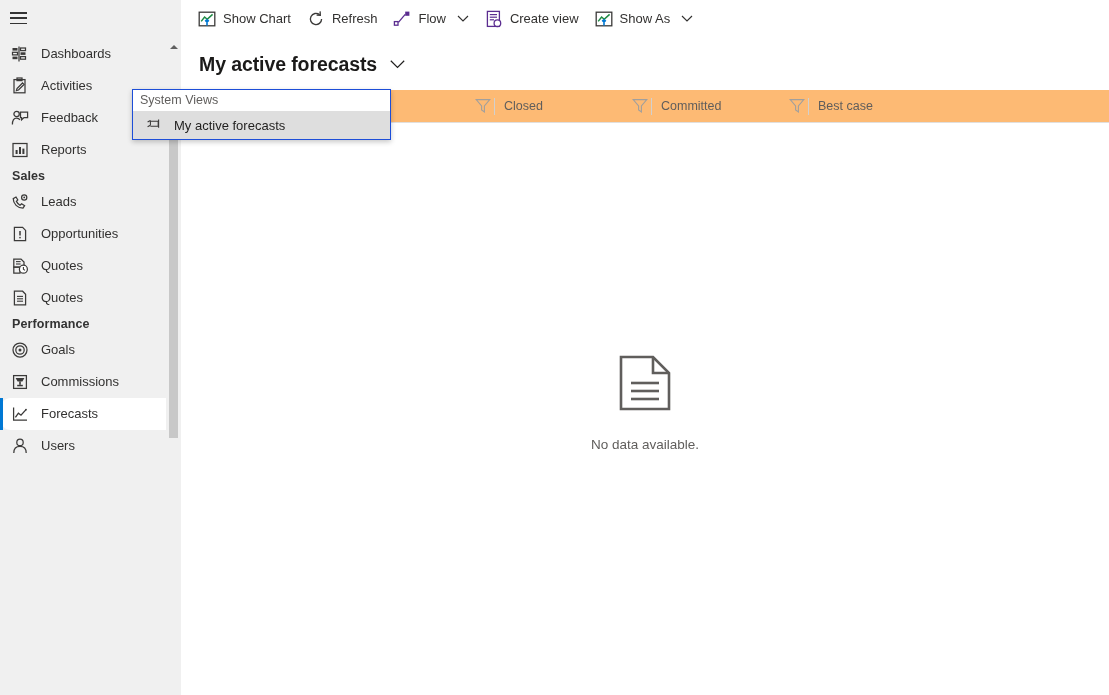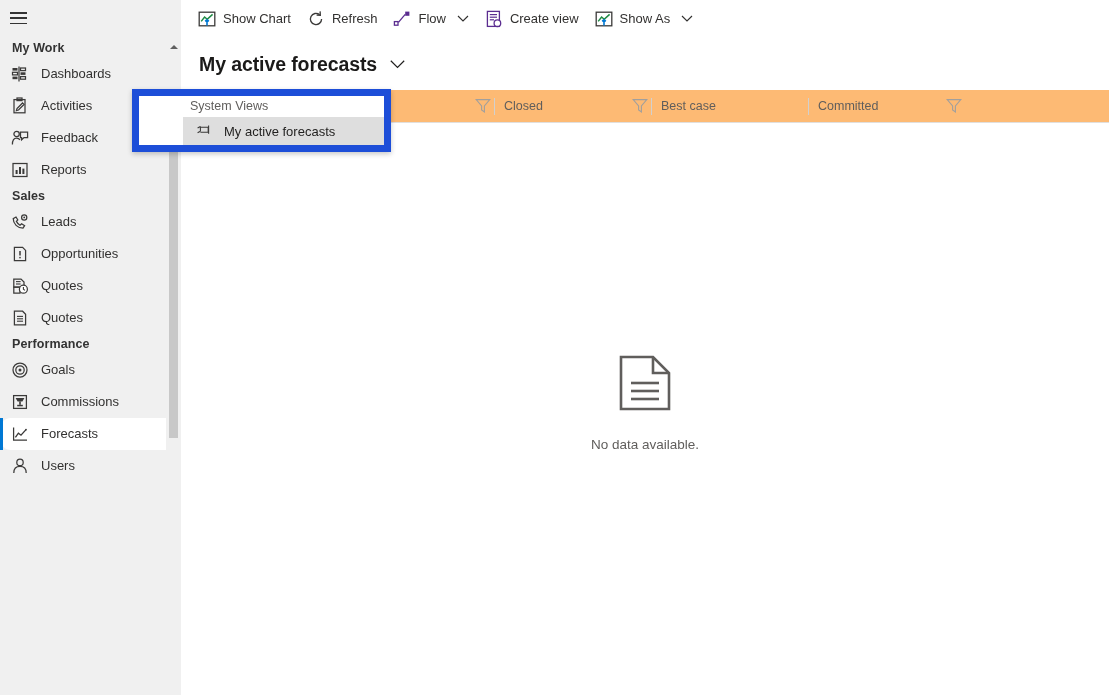--- a/index.html
+++ b/index.html
@@ -217,24 +217,23 @@
     font-size: 13.5px;
     color: #605e5c;
   }
 
   
   #view-flyout {
     position: absolute;
     left: 132px; top: 89px;
     width: 259px;
     background: #ffffff;
-    border: 7px solid #1d4ed8;
+    border: 1px solid #1d4ed8;
     box-shadow: 0 2px 5px rgba(0,0,0,0.22);
     z-index: 40;
-    padding-left: 44px;
   }
   #view-flyout .fly-header {
     height: 21px;
     line-height: 21px;
     padding-left: 7px;
     font-size: 12.5px;
     color: #605e5c;
     background: #ffffff;
   }
   #view-flyout .fly-item {
@@ -266,21 +265,20 @@
       <div class="hamburger">
         <span></span>
           <span></span>
           <span></span>
       </div>
     </div>
 
     <div id="nav-scroll">
       <div id="nav-groups">
           <div class="nav-group">
-            <div class="nav-group-title">My Work</div>
             <div class="nav-item">
               <span class="nav-icon">
                 <svg width="18" height="18" viewBox="0 0 18 18">
                   <line x1="8" y1="1.5" x2="8" y2="16.5" stroke="#3b3a39" stroke-width="1.25"></line>
                   <rect x="1.5" y="3" width="5" height="2.6" fill="#3b3a39"></rect>
                   <rect x="9.5" y="3" width="5" height="2.6" fill="none" stroke="#3b3a39" stroke-width="1.25"></rect>
                   <rect x="1.5" y="7.3" width="5" height="2.6" fill="none" stroke="#3b3a39" stroke-width="1.25"></rect>
                   <rect x="9.5" y="7.3" width="5" height="2.6" fill="#3b3a39"></rect>
                   <rect x="1.5" y="11.6" width="5" height="2.6" fill="#3b3a39"></rect>
                   <rect x="9.5" y="11.6" width="5" height="2.6" fill="none" stroke="#3b3a39" stroke-width="1.25"></rect>
@@ -516,30 +514,30 @@
         <span class="col-sep"></span>
         <span class="col-label">Closed</span>
         <span class="col-filter">
           <svg width="16" height="16" viewBox="0 0 16 16">
             <path d="M1.2 1.6 H14.8 L9.4 8 V14 L6.6 12 V8 Z" fill="none" stroke="#a19f9d" stroke-width="1.1"></path>
           </svg>
         </span>
       </div>
       <div class="col" style="width:157px">
         <span class="col-sep"></span>
-        <span class="col-label">Best case</span>
-      </div>
-      <div class="col" style="width:157px">
-        <span class="col-sep"></span>
         <span class="col-label">Committed</span>
         <span class="col-filter">
           <svg width="16" height="16" viewBox="0 0 16 16">
             <path d="M1.2 1.6 H14.8 L9.4 8 V14 L6.6 12 V8 Z" fill="none" stroke="#a19f9d" stroke-width="1.1"></path>
           </svg>
         </span>
+      </div>
+      <div class="col" style="width:157px">
+        <span class="col-sep"></span>
+        <span class="col-label">Best case</span>
       </div>
     </div>
 
   <div id="empty-state">
     <div class="es-icon">
       <svg width="52" height="56" viewBox="0 0 52 56">
         <path d="M2 2 H34 L50 18 V54 H2 Z" fill="#ffffff" stroke="#605e5c" stroke-width="2.6"></path>
         <path d="M34 2 V18 H50" fill="none" stroke="#605e5c" stroke-width="2.6"></path>
         <line x1="12" y1="28" x2="40" y2="28" stroke="#605e5c" stroke-width="2.6"></line>
         <line x1="12" y1="36" x2="40" y2="36" stroke="#605e5c" stroke-width="2.6"></line>

